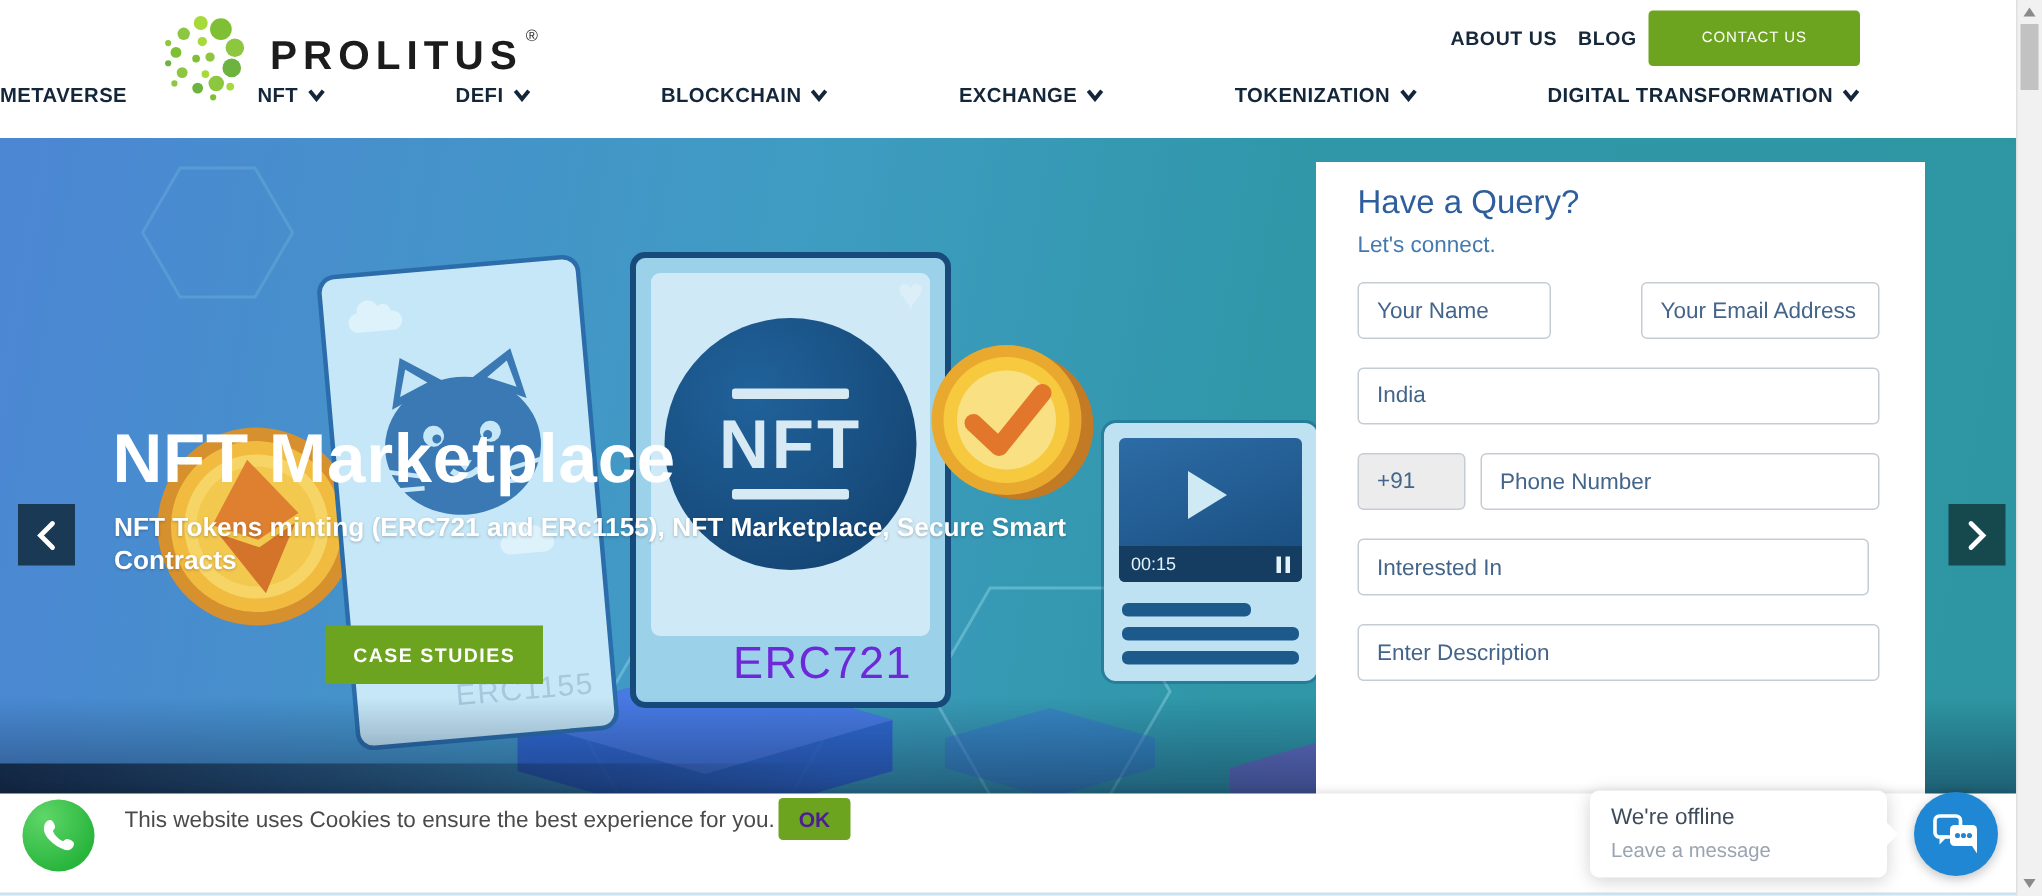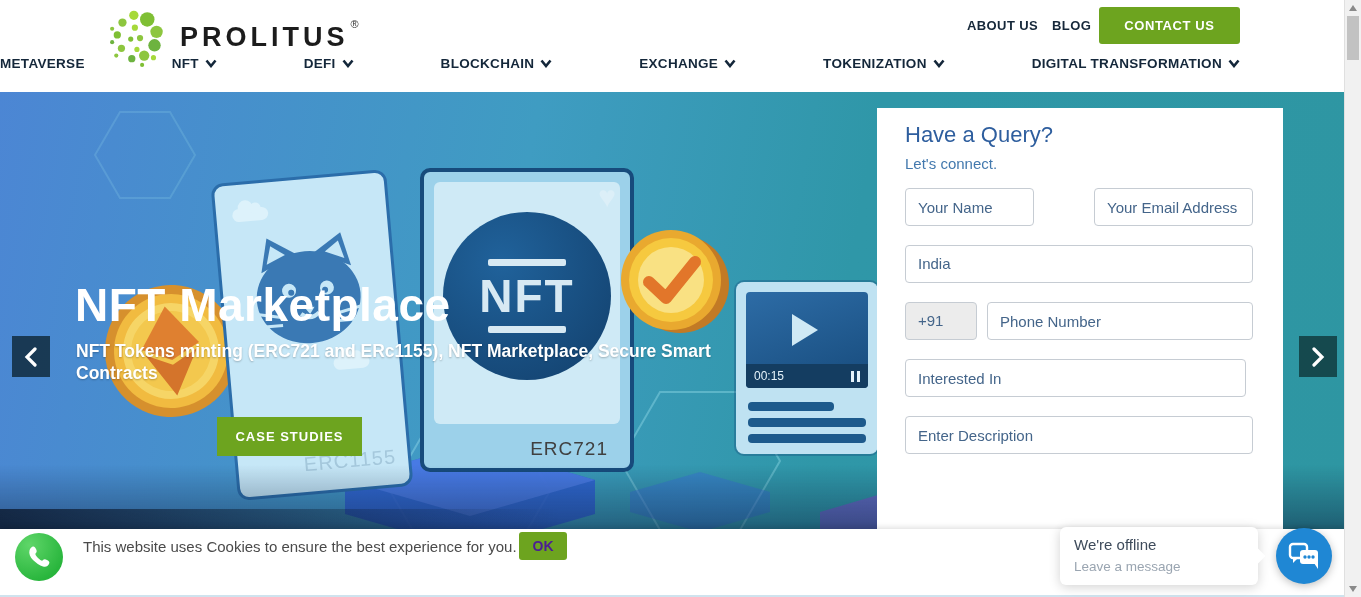--- a/index.html
+++ b/index.html
@@ -7,21 +7,21 @@
   .page{position:relative;width:1361px;height:597px;background:#ffffff;overflow:hidden;}
   .abs{position:absolute;}
 
   
   .header{position:absolute;left:0;top:0;width:1344px;height:92px;background:#fff;z-index:2;padding-left:12px;}
   .logo{position:absolute;left:108px;top:6px;display:flex;align-items:center;cursor:pointer;}
   .brand-text{font-size:27px;font-weight:700;color:#1c1c1c;letter-spacing:4px;margin-left:10px;}
   .reg{font-size:11px;color:#333;position:relative;top:-13px;margin-left:2px;font-weight:400;}
   .top-link{position:absolute;top:18px;font-size:13px;font-weight:700;color:#16283a;letter-spacing:.4px;cursor:pointer;}
   .contact-btn{position:absolute;left:1099px;top:7px;width:141px;height:37px;background:#6da41f;border-radius:3px;
-    color:#fff;font-size:13px;font-weight:700;letter-spacing:.6px;display:flex;align-items:center;justify-content:center;cursor:pointer;}
+    color:#fff;font-size:10px;font-weight:400;letter-spacing:.6px;display:flex;align-items:center;justify-content:center;cursor:pointer;}
   .nav-row{position:absolute;top:56px;left:0;width:1240px;display:flex;justify-content:space-between;gap:15px;align-items:center;}
   .nav-item{display:flex;align-items:center;gap:6px;font-size:13.5px;font-weight:700;color:#14273a;letter-spacing:.3px;cursor:pointer;white-space:nowrap;}
   .chev{width:12px;height:9px;}
 
   
   .hero{position:absolute;left:0;top:92px;width:1344px;height:443px;overflow:hidden;z-index:1;
     background:linear-gradient(100deg,#4c86d4 0%,#3f9cc2 38%,#2f97a8 62%,#2e96a2 100%);}
   .hex-layer{position:absolute;left:0;top:0;width:1344px;height:443px;pointer-events:none;}
   .hero-shade{position:absolute;left:0;bottom:0;width:100%;height:70px;
     background:linear-gradient(to bottom,rgba(12,30,60,0),rgba(12,30,60,.5));}
@@ -38,21 +38,21 @@
   .cloud::after{content:"";position:absolute;left:18px;top:-5px;width:11px;height:11px;border-radius:50%;background:#ddf2fb;}
   .heart{font-size:26px;line-height:1;}
   .cat-label{position:absolute;right:12px;bottom:16px;font-size:20px;color:#a5c8dc;letter-spacing:1px;}
   
   .card-721{left:420px;top:76px;width:206px;height:296px;background:#9cd1ea;border:4px solid #174b7c;border-radius:10px;}
   .card-721 .inner{position:absolute;left:10px;top:10px;right:10px;bottom:44px;background:#cfeaf6;border-radius:6px;}
   .nft-circle{position:absolute;left:19px;top:40px;width:168px;height:168px;border-radius:50%;
     background:radial-gradient(circle at 35% 30%,#20629b,#123f6b);display:flex;flex-direction:column;align-items:center;justify-content:center;}
   .nft-bar{width:78px;height:7px;background:#d7e9f3;border-radius:2px;}
   .nft-word{font-size:46px;font-weight:700;color:#d7e9f3;letter-spacing:2px;line-height:1;margin:7px 0;}
-  .lbl-721{position:absolute;right:22px;bottom:8px;font-size:19px;color:#404040;letter-spacing:1px;}
+  .lbl-721{position:absolute;right:22px;bottom:8px;font-size:30px;color:#6d28d9;letter-spacing:1px;}
   .heart-721{position:absolute;right:14px;top:10px;color:#dceff8;}
   
   .coin-check{left:618px;top:134px;width:112px;height:112px;}
   
   .card-video{left:736px;top:190px;width:142px;height:172px;background:#bfe2f2;border-radius:8px;box-shadow:0 0 0 2px rgba(23,75,124,.35);}
   .screen{position:absolute;left:10px;top:10px;right:10px;height:96px;border-radius:4px;overflow:hidden;
     background:linear-gradient(160deg,#2d6ca6,#174b7c);}
   .play{position:absolute;left:46px;top:22px;width:0;height:0;border-left:26px solid #cfe9f5;
     border-top:16px solid transparent;border-bottom:16px solid transparent;}
   .timebar{position:absolute;left:0;bottom:0;width:100%;height:24px;background:#143d61;display:flex;align-items:center;justify-content:space-between;box-sizing:border-box;padding:0 8px;}

